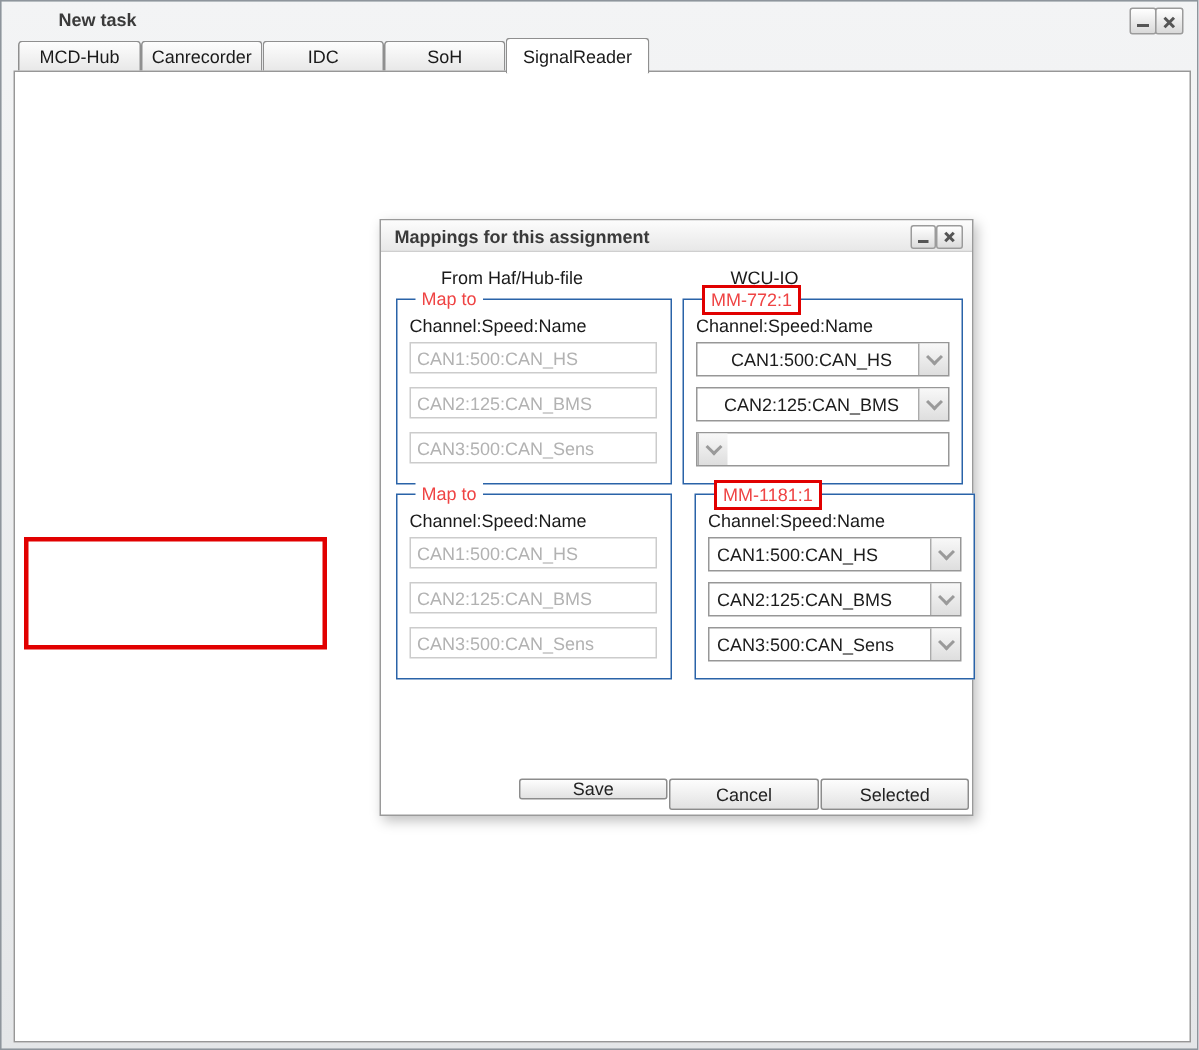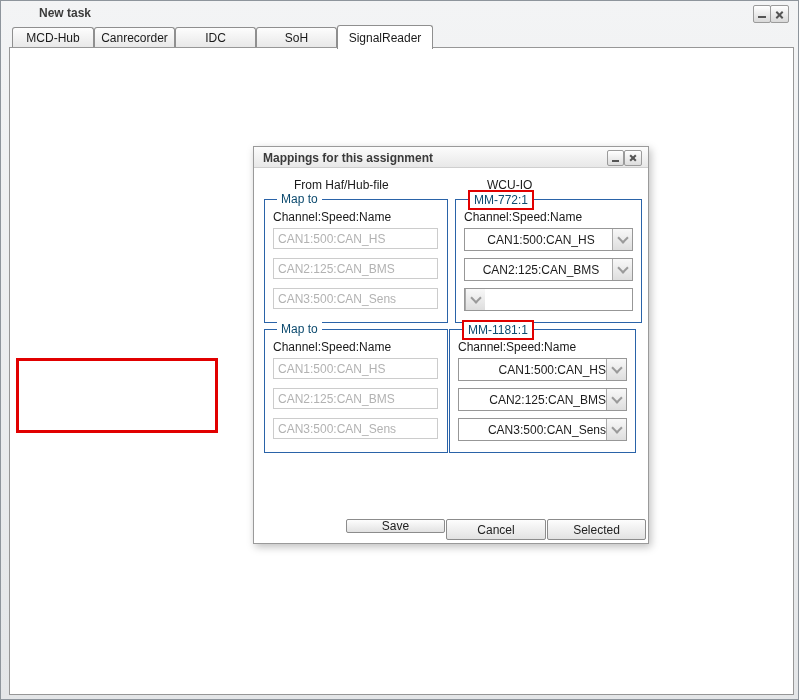--- a/index.html
+++ b/index.html
@@ -39,21 +39,21 @@
   .gdetail{position:absolute;left:0;top:47px;width:776px;height:45px;background:#fff;}
   .ybox{position:absolute;left:30px;top:1px;width:741px;height:42px;background:#fbf8cf;border:1px solid #d9d29a;box-sizing:border-box;}
   .ybox div{position:relative;left:8px;line-height:17px;color:#222;}
   .remove-icon{position:absolute;left:730px;top:5px;width:15px;height:15px;border-radius:50%;background:radial-gradient(circle at 35% 30%,#f58b82,#e13b30 60%,#c42015);border:1px solid #b4170d;display:flex;align-items:center;justify-content:center;box-sizing:border-box;}
   .remove-icon span{width:8px;height:2px;background:#fff;border-radius:1px;}
   .redrect{position:absolute;border:3px solid #e10000;z-index:6;pointer-events:none;background:transparent;}
   
   #modal{position:absolute;left:252px;top:145px;width:394px;height:396px;background:#fff;border:1px solid #9a9a9a;box-shadow:2px 3px 8px rgba(0,0,0,.25);z-index:10;}
   .mtitle{height:21px;background:linear-gradient(#fcfcfc,#e8e8e8);border-bottom:1px solid #cfcfcf;font-weight:bold;color:#3a3a3a;padding:4px 0 0 9px;box-sizing:border-box;}
   .fieldset{position:absolute;border:1px solid #2a63a8;background:#fff;}
-  .legend{position:absolute;top:-8px;left:12px;background:#fff;padding:0 4px;color:#0c4a6e;white-space:nowrap;}
+  .legend{position:absolute;top:-8px;left:12px;background:#fff;padding:0 4px;color:#ef4444;white-space:nowrap;}
   .legend.hl{top:-10px;border:2px solid #e10000;padding:1px 4px;}
   .flabel{position:absolute;left:8px;top:10px;white-space:nowrap;}
   .dis-input{position:absolute;left:8px;width:165px;height:21px;border:1px solid #ccc;color:#b2b2b2;background:#fff;font:12px "Liberation Sans",sans-serif;padding:0 4px;box-sizing:border-box;}
   .fsel{left:8px;width:169px;height:23px;}
   .r0{top:28px}.r1{top:58px}.r2{top:88px}
   .mini{position:absolute;top:3px;height:14px;border:1px solid #9b9b9b;border-radius:2px;background:linear-gradient(#fff,#dcdcdc);display:flex;align-items:center;justify-content:center;}
 </style>
 </head>
 <body>
 
@@ -201,21 +201,21 @@
     </div>
 
     <div class="fieldset" style="left:10px;top:182px;width:182px;height:122px;">
       <span class="legend">Map to</span>
       <div class="flabel">Channel:Speed:Name</div>
       <input class="dis-input r0" disabled="" value="CAN1:500:CAN_HS" style="">
       <input class="dis-input r1" disabled="" value="CAN2:125:CAN_BMS" style="">
       <input class="dis-input r2" disabled="" value="CAN3:500:CAN_Sens" style="">
     </div>
 
-    <div class="fieldset" style="left:195px;top:182px;width:185px;height:122px;text-align:right;">
+    <div class="fieldset" style="left:209px;top:182px;width:185px;height:122px;">
       <span class="legend hl">MM-1181:1</span>
       <div class="flabel">Channel:Speed:Name</div>
       <div class="select fsel r0">
           <span class="sel-val">CAN1:500:CAN_HS</span>
           <span class="sel-btn">
             <span class="chev"></span>
           </span>
         </div>
       <div class="select fsel r1">
           <span class="sel-val">CAN2:125:CAN_BMS</span>

